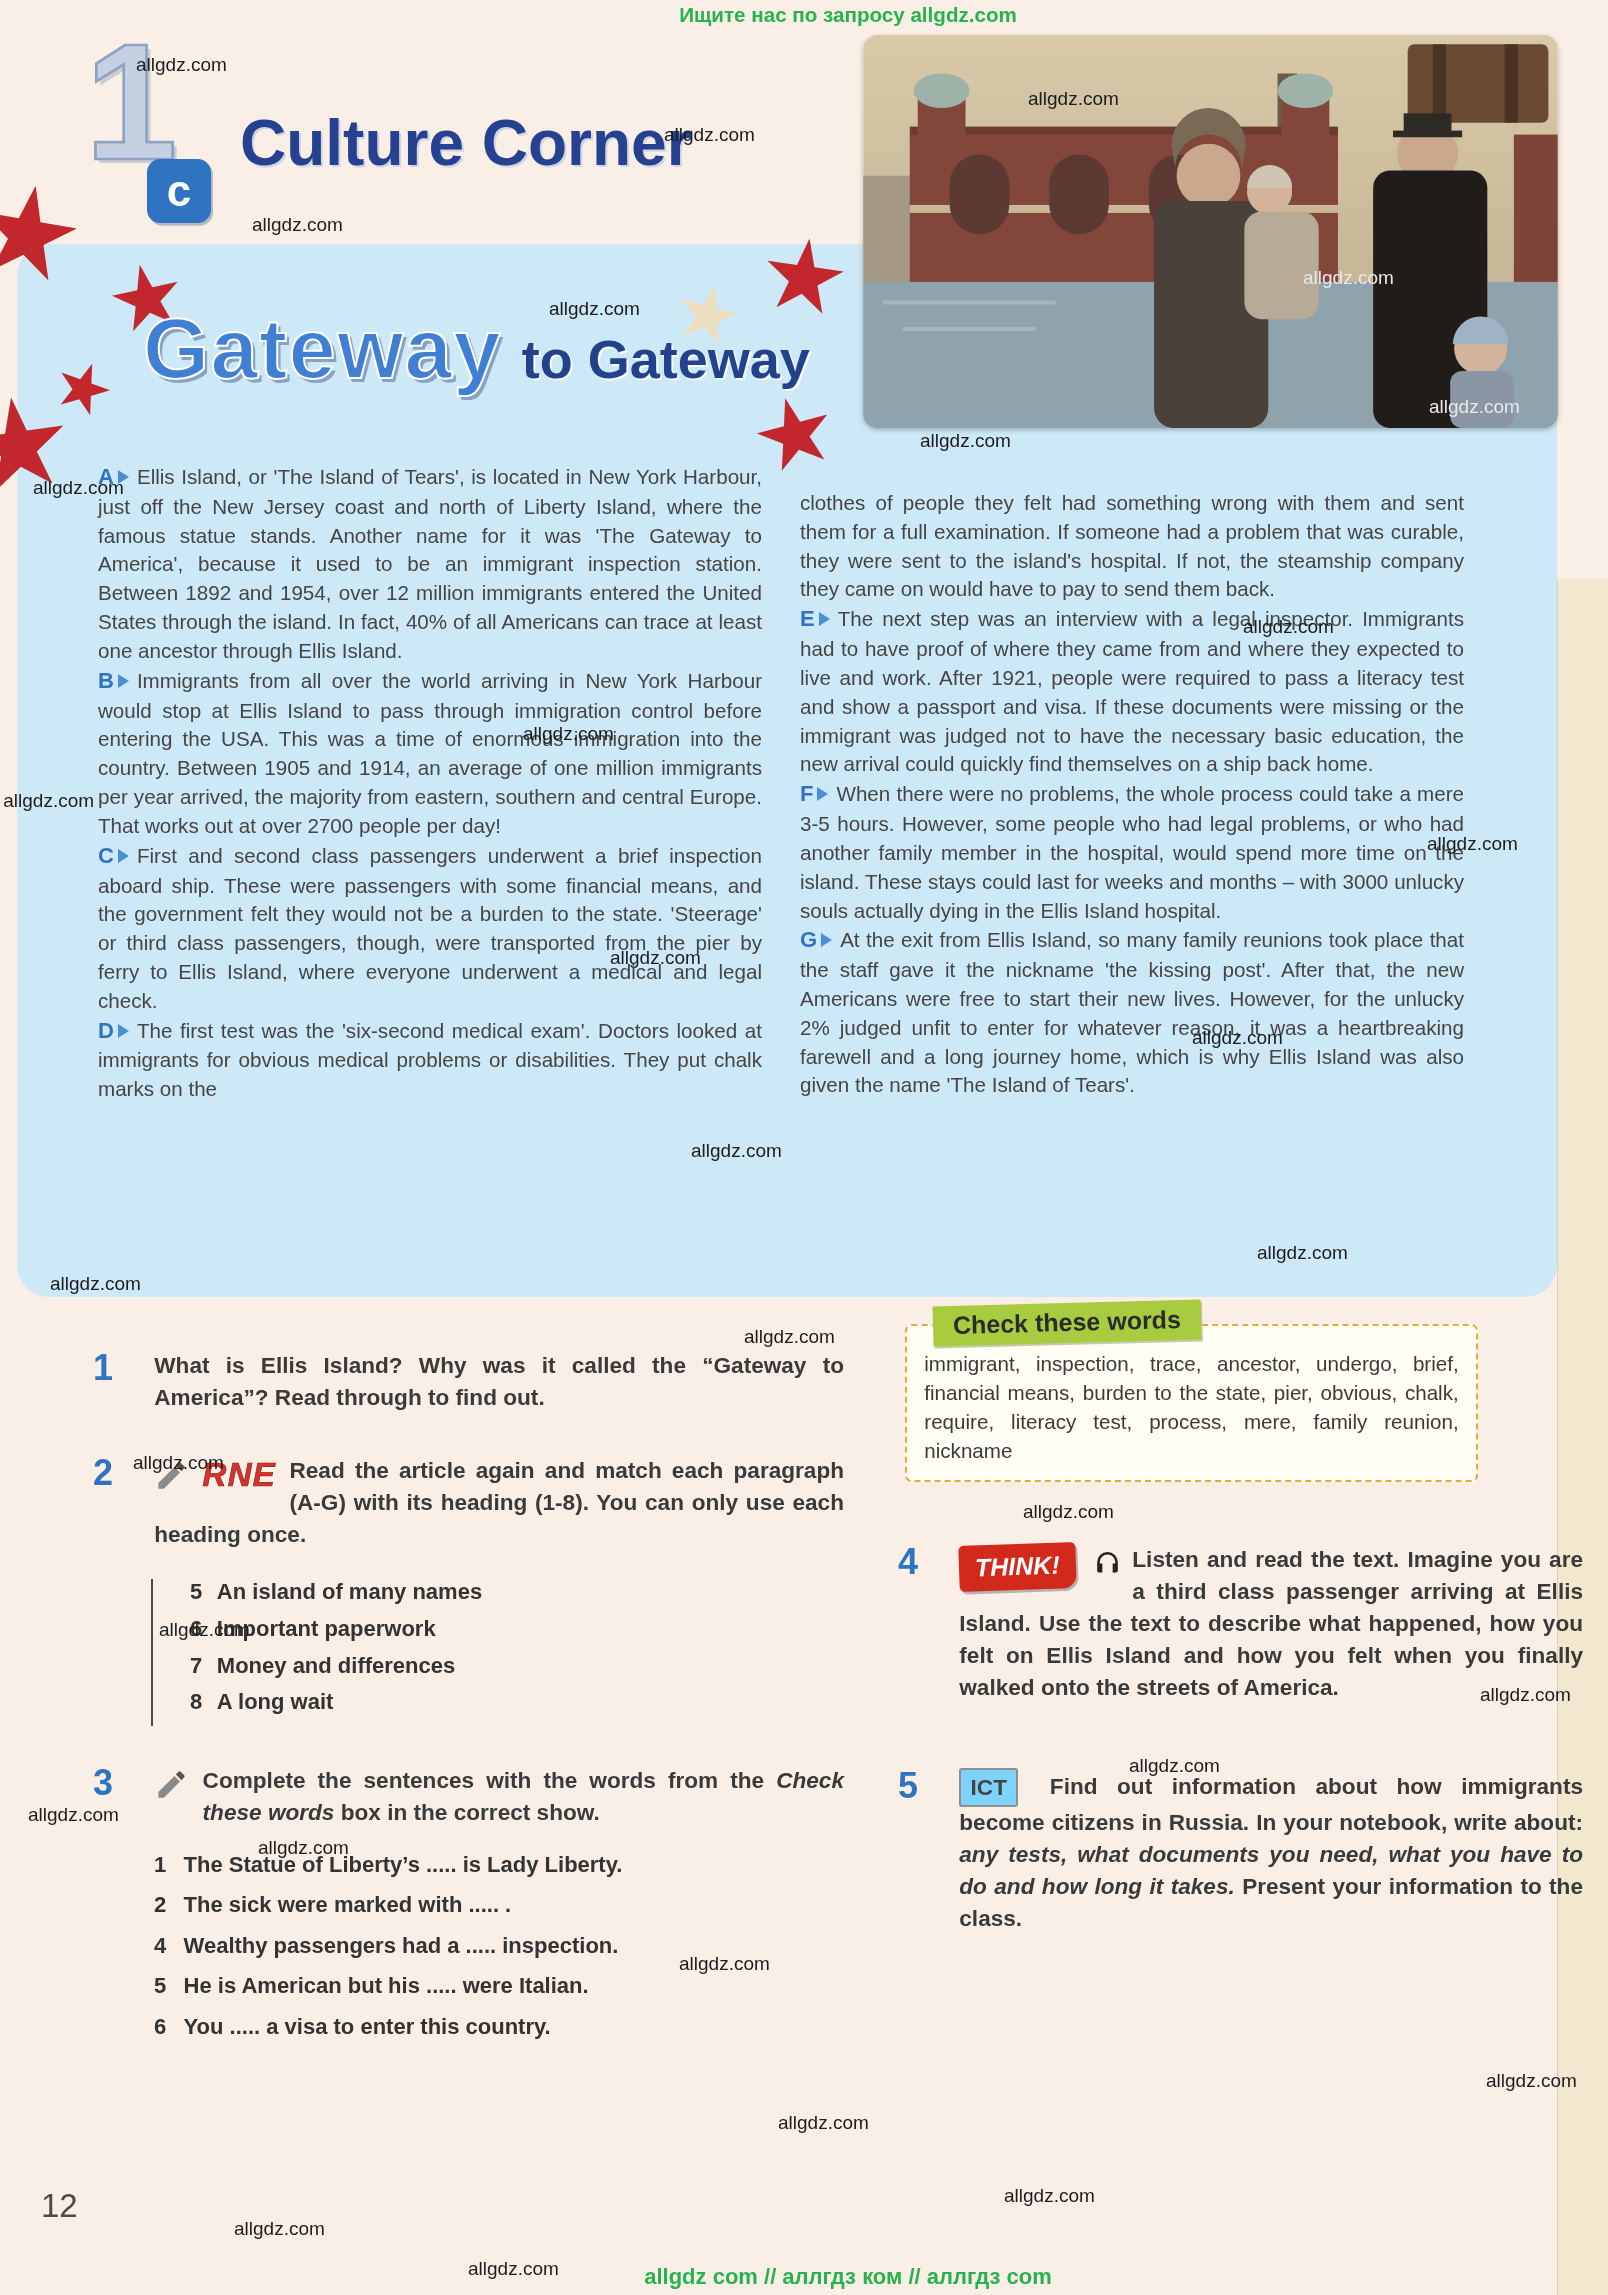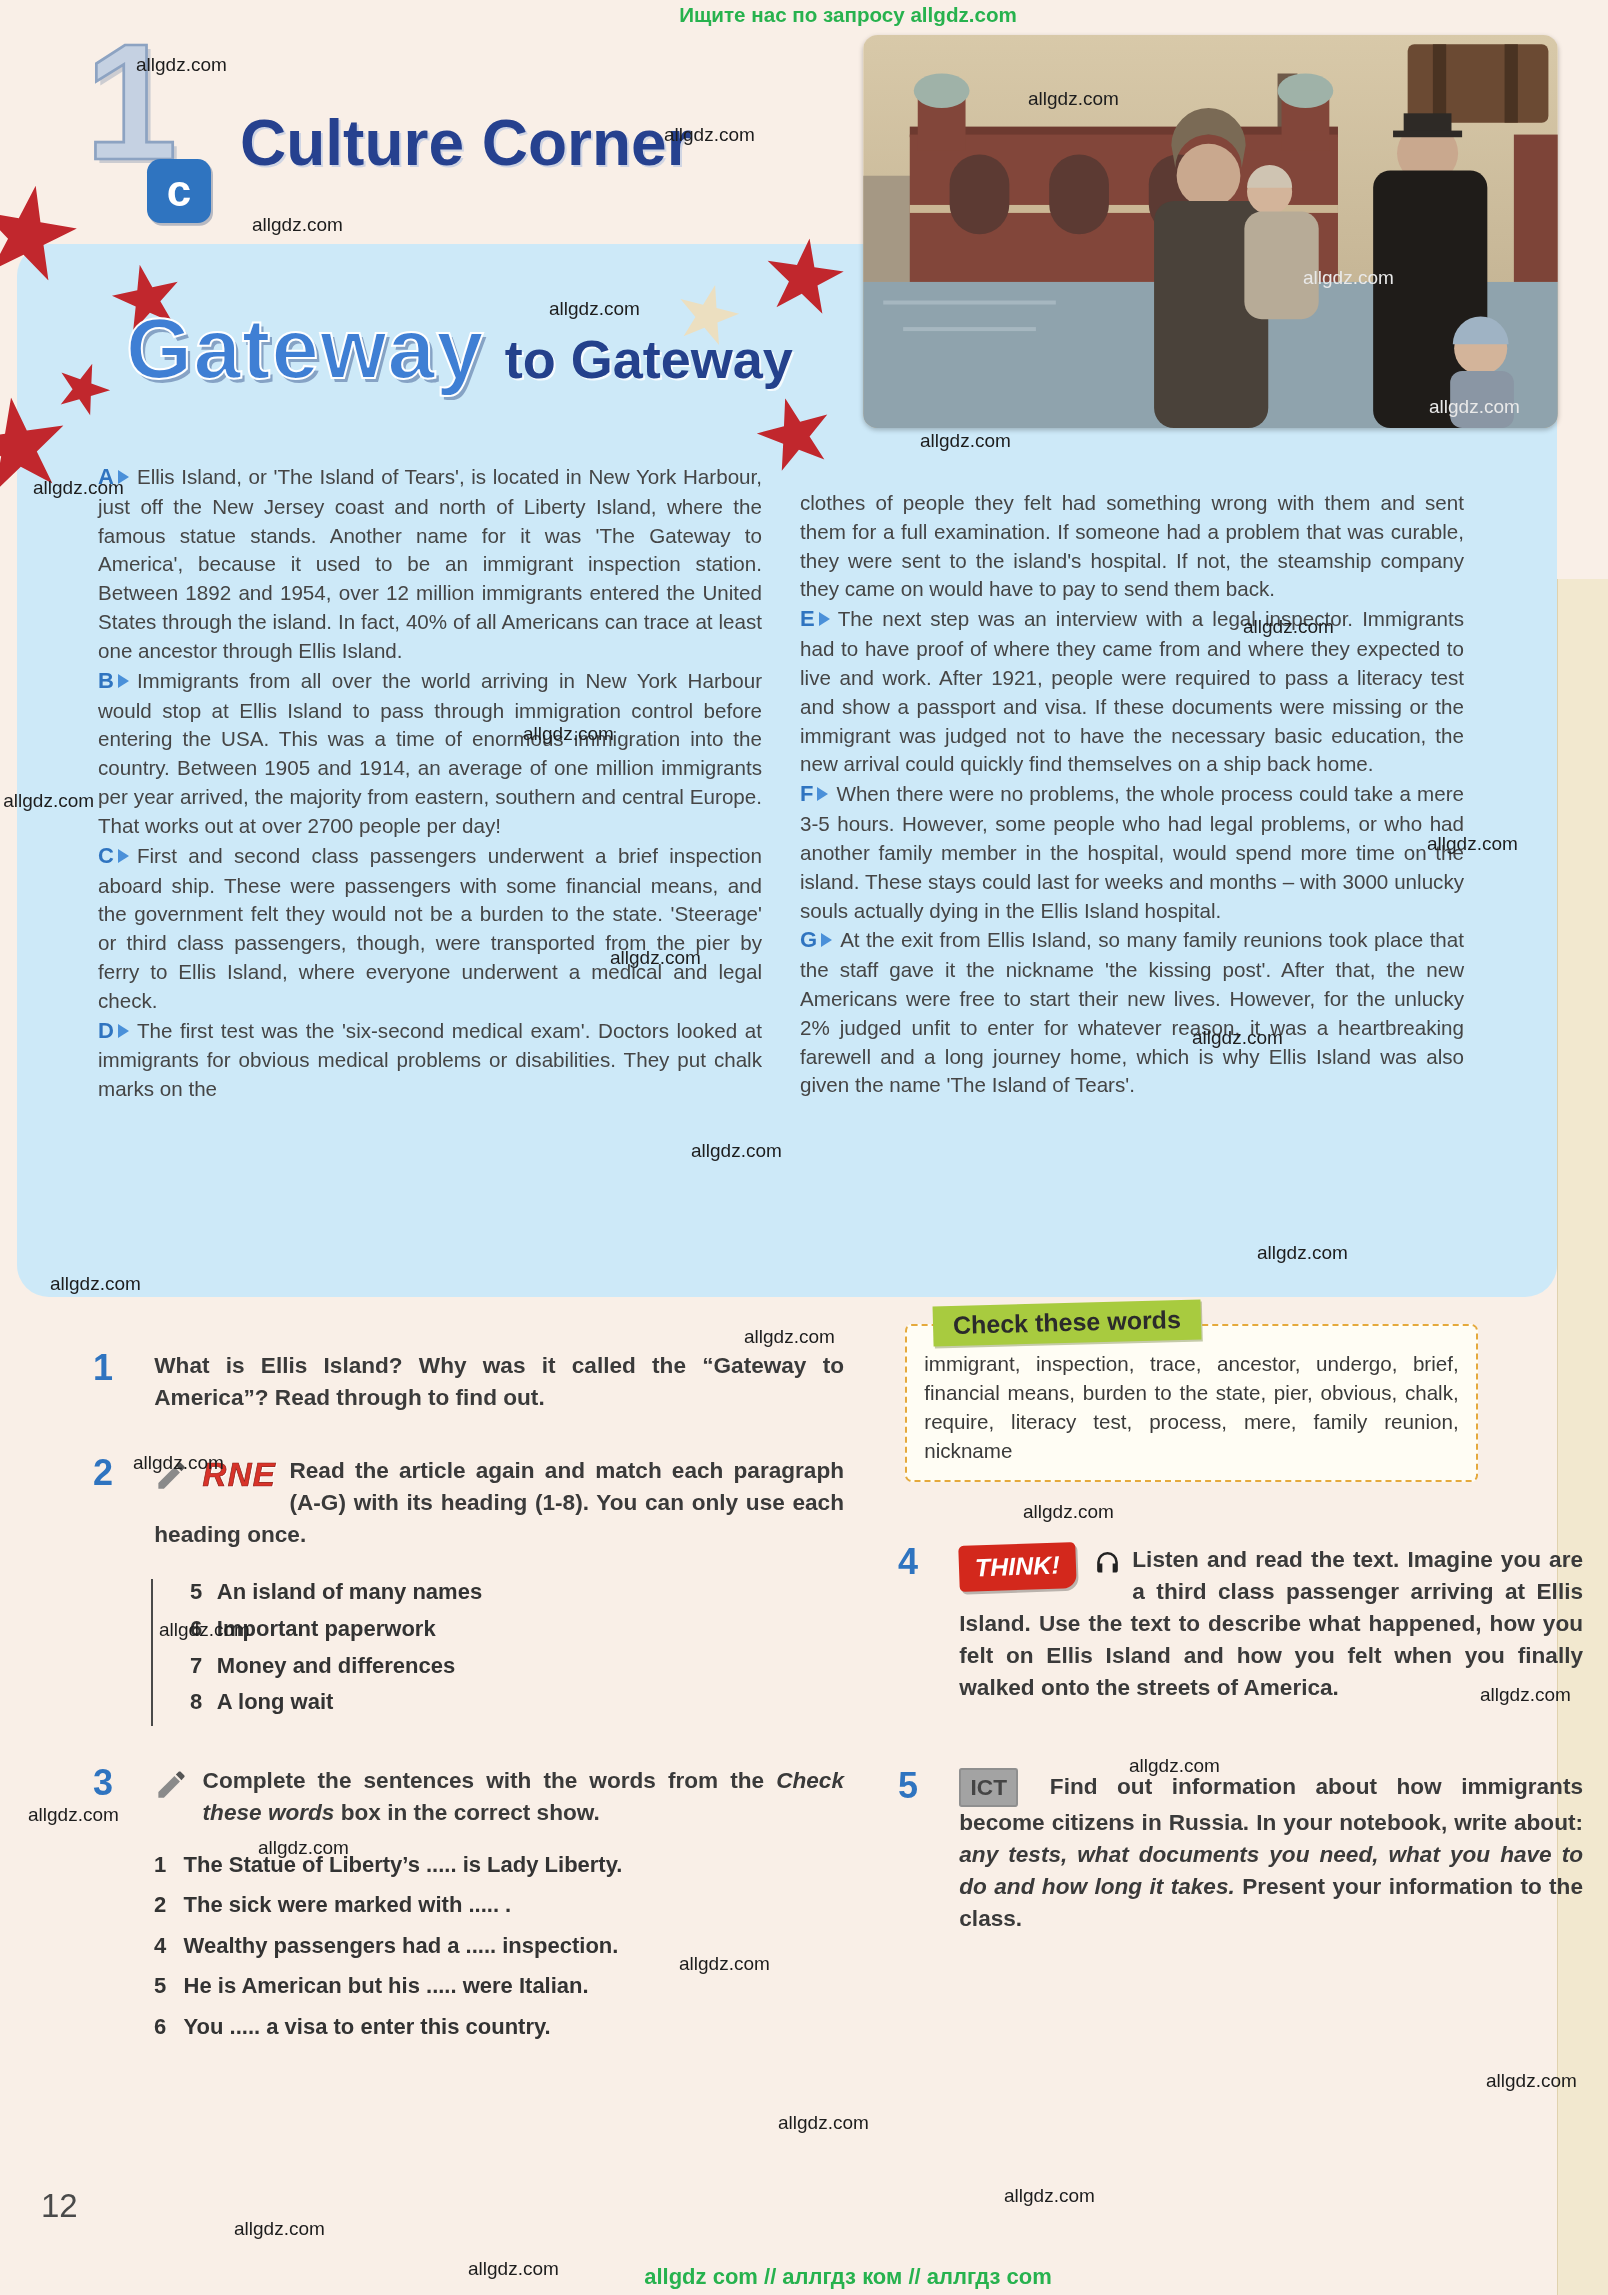--- a/index.html
+++ b/index.html
@@ -28,21 +28,21 @@
   
   .article-panel{position:absolute;left:16.6px;top:244px;width:1540px;height:1053px;background:#cde9f8;
         border-radius:32px;z-index:1;}
   
   .photo{position:absolute;left:863px;top:35px;width:695px;height:393px;border-radius:14.6px;
         overflow:hidden;z-index:6;box-shadow:0 2px 5.3px rgba(0,0,0,.25);}
   .photo svg{display:block;}
   
   .gateway-title{position:absolute;left:126px;top:300px;z-index:7;display:flex;align-items:baseline;gap:20px;}
   .gw{font-size:85px;font-weight:900;color:#3f7fd4;-webkit-text-stroke:2px #ffffff;
-        text-shadow:3.3px 4px 0 rgba(28,58,120,.4);letter-spacing:1.3px;}
+        text-shadow:3.3px 4px 0 rgba(28,58,120,.4);letter-spacing:1.3px;margin-left:17px;}
   .ga{font-size:54px;font-weight:800;color:#24418c;text-shadow:2px 2px 0 rgba(255,255,255,.8);}
   
   .col{position:absolute;z-index:7;font-size:20.6px;line-height:1.4;text-align:justify;color:#454545;}
   .col-left{left:98px;top:462px;width:664px;}
   .col-right{left:800px;top:457px;width:664px;margin-top:32px;}
   .para{margin:0;}
   .plabel{font-weight:800;color:#2f74c0;font-size:22px;}
   .parrow{display:inline-block;width:0;height:0;border-left:11.3px solid #4a90d9;
         border-top:7.3px solid transparent;border-bottom:7.3px solid transparent;margin:0 8px 0 4px;}
   
@@ -69,21 +69,21 @@
   .hl.hr{border-left:2px solid #4a4a4a;padding-left:37px;width:auto;}
   .ex2{margin-top:41px;}
   .ex3{margin-top:39px;}
   .sentences{margin:22.6px 0 0 61px;padding:0;list-style:none;}
   .sentences li{font-size:22px;font-weight:600;color:#333;margin-bottom:14.6px;}
   .sentences .snum{font-weight:800;margin-right:17.3px;}
   .think{float:left;background:#d3281c;color:#fff;font-weight:900;font-style:italic;font-size:25px;
         padding:5.3px 16px;border-radius:5.3px 5.3px 13.3px 5.3px;transform:rotate(-2deg);margin:0 16px 5.3px 0;
         box-shadow:2px 2.7px 0 rgba(0,0,0,.25);}
   .hp{float:left;margin:4px 9.3px 0 0;}
-  .ict{display:inline-block;border:2px solid #8f8f8f;background:#a3a3a3;color:#444;font-weight:800;
+  .ict{display:inline-block;border:2px solid #8f8f8f;background:#7dd3fc;color:#444;font-weight:800;
         font-size:22.6px;padding:1.3px 9.3px;border-radius:2.7px;margin-right:12px;}
   .ex5{margin-top:64px;}
   .pagenum{position:absolute;left:41px;top:2187px;font-size:33px;color:#4a4a4a;z-index:9;}
   .edge-strip{position:absolute;right:0;top:579px;width:50px;height:1716px;background:#f2e8cf;
         border-left:1.3px solid #e0d2ae;z-index:2;}
 </style>
 </head>
 <body>
 
 <div class="page">

